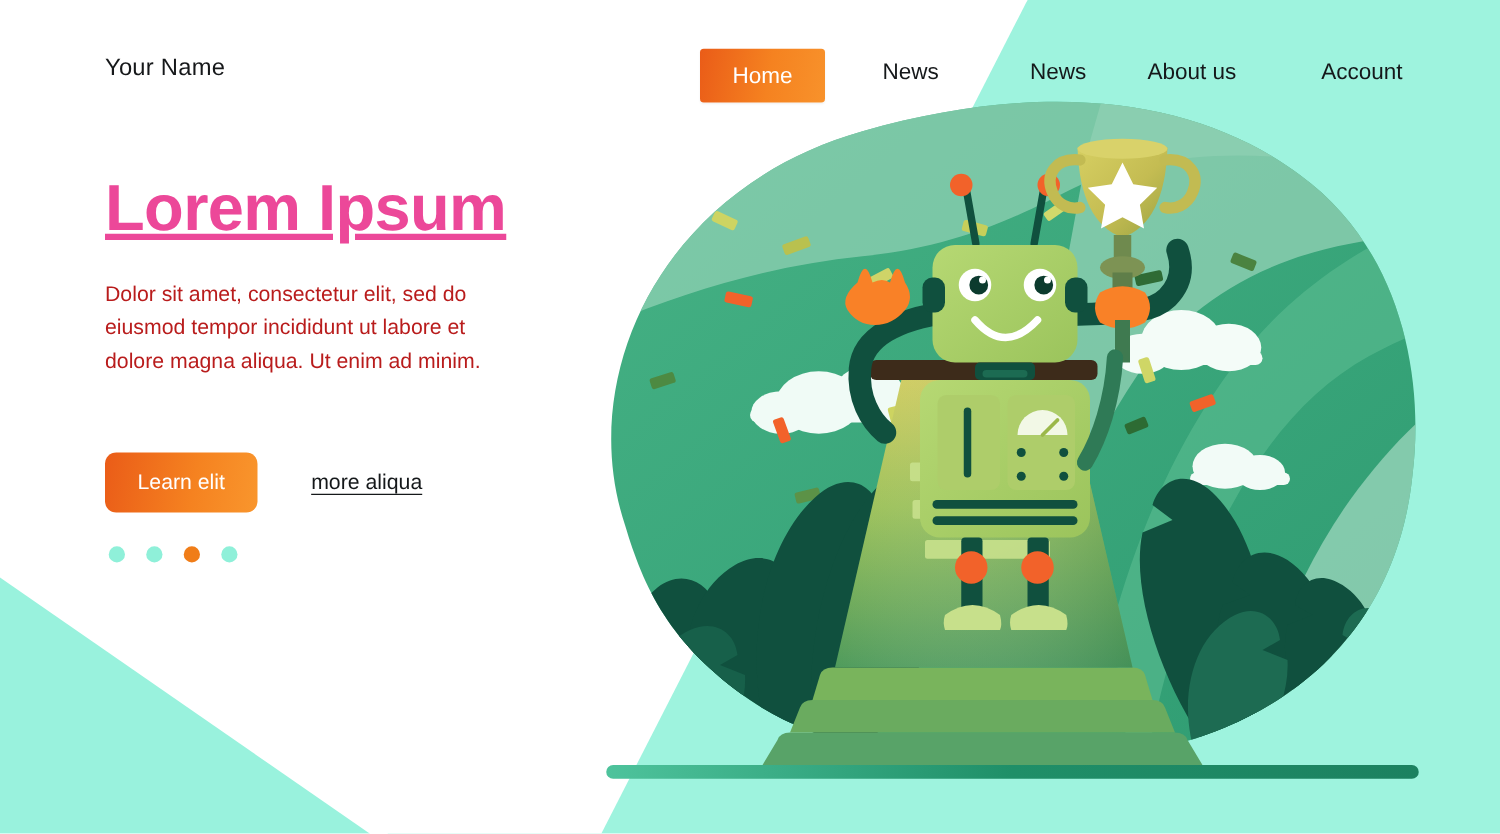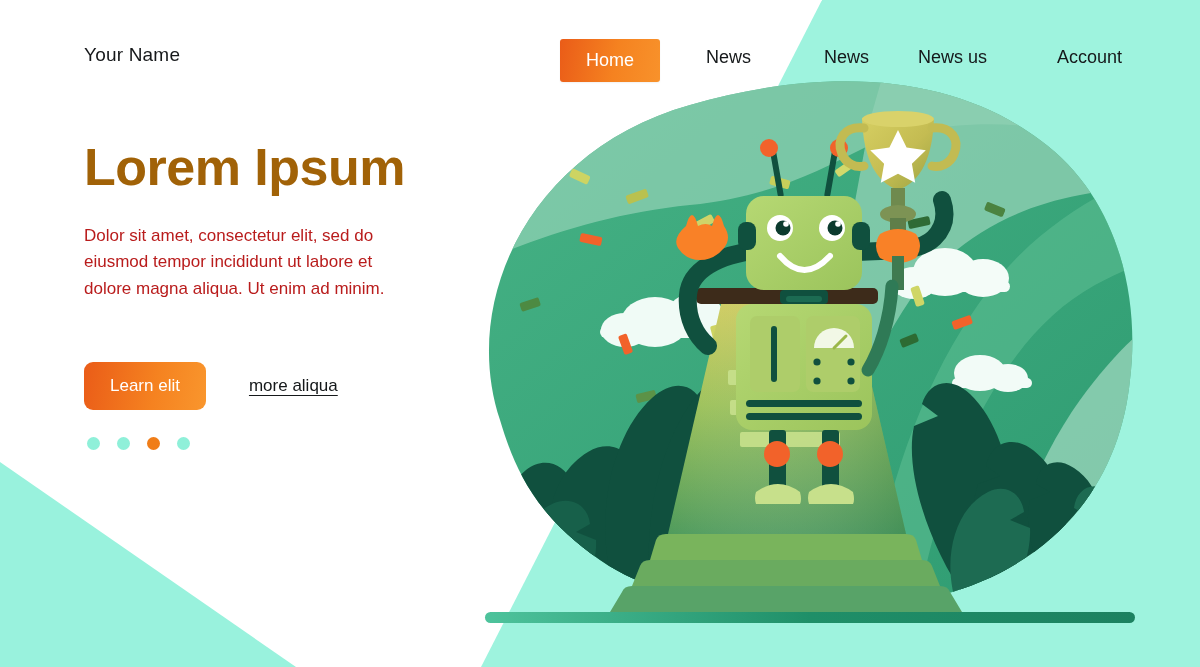--- a/index.html
+++ b/index.html
@@ -52,22 +52,22 @@
     cursor: pointer; white-space: nowrap;
   }
   .nav-news  { position: absolute; left: 146px; top: 8px; }
   .nav-info  { position: absolute; left: 264px; top: 8px; }
   .nav-about { position: absolute; left: 358px; top: 8px; }
   .nav-acct  { position: absolute; left: 497px; top: 8px; }
 
   
   .hero { position: absolute; left: 84px; top: 140px; width: 400px; z-index: 30; }
   .hero-title {
-    font-size: 52px; font-weight: bold; color: #a16207;
-    letter-spacing: -0.5px; line-height: 1.05; white-space: nowrap;
+    font-size: 52px; font-weight: bold; color: #ec4899;
+    letter-spacing: -0.5px; line-height: 1.05; white-space: nowrap; text-decoration: underline;
   }
   .hero-desc {
     margin-top: 28px;
     font-size: 17px; line-height: 1.58; color: #b91c1c;
     width: 320px;
   }
   .cta-row {
     position: absolute; left: 0; top: 222px;
     display: flex; align-items: center;
   }
@@ -106,21 +106,21 @@
 
   <div class="header">
     <div class="brand">Your Name</div>
 
     <nav class="nav">
       <div class="nav-slot">
         <span class="nav-home">Home</span>
       </div>
       <div class="nav-item nav-news">News</div>
       <div class="nav-item nav-info">News</div>
-      <div class="nav-item nav-about">News us</div>
+      <div class="nav-item nav-about">About us</div>
       <div class="nav-item nav-acct">Account</div>
     </nav>
   </div>
 
   <div class="hero">
     <h1 class="hero-title">Lorem Ipsum</h1>
     <p class="hero-desc">Dolor sit amet, consectetur  elit, sed do eiusmod tempor incididunt ut labore et dolore magna aliqua. Ut enim ad minim.</p>
 
     <div class="cta-row">
       <button class="btn-learn">Learn elit</button>

